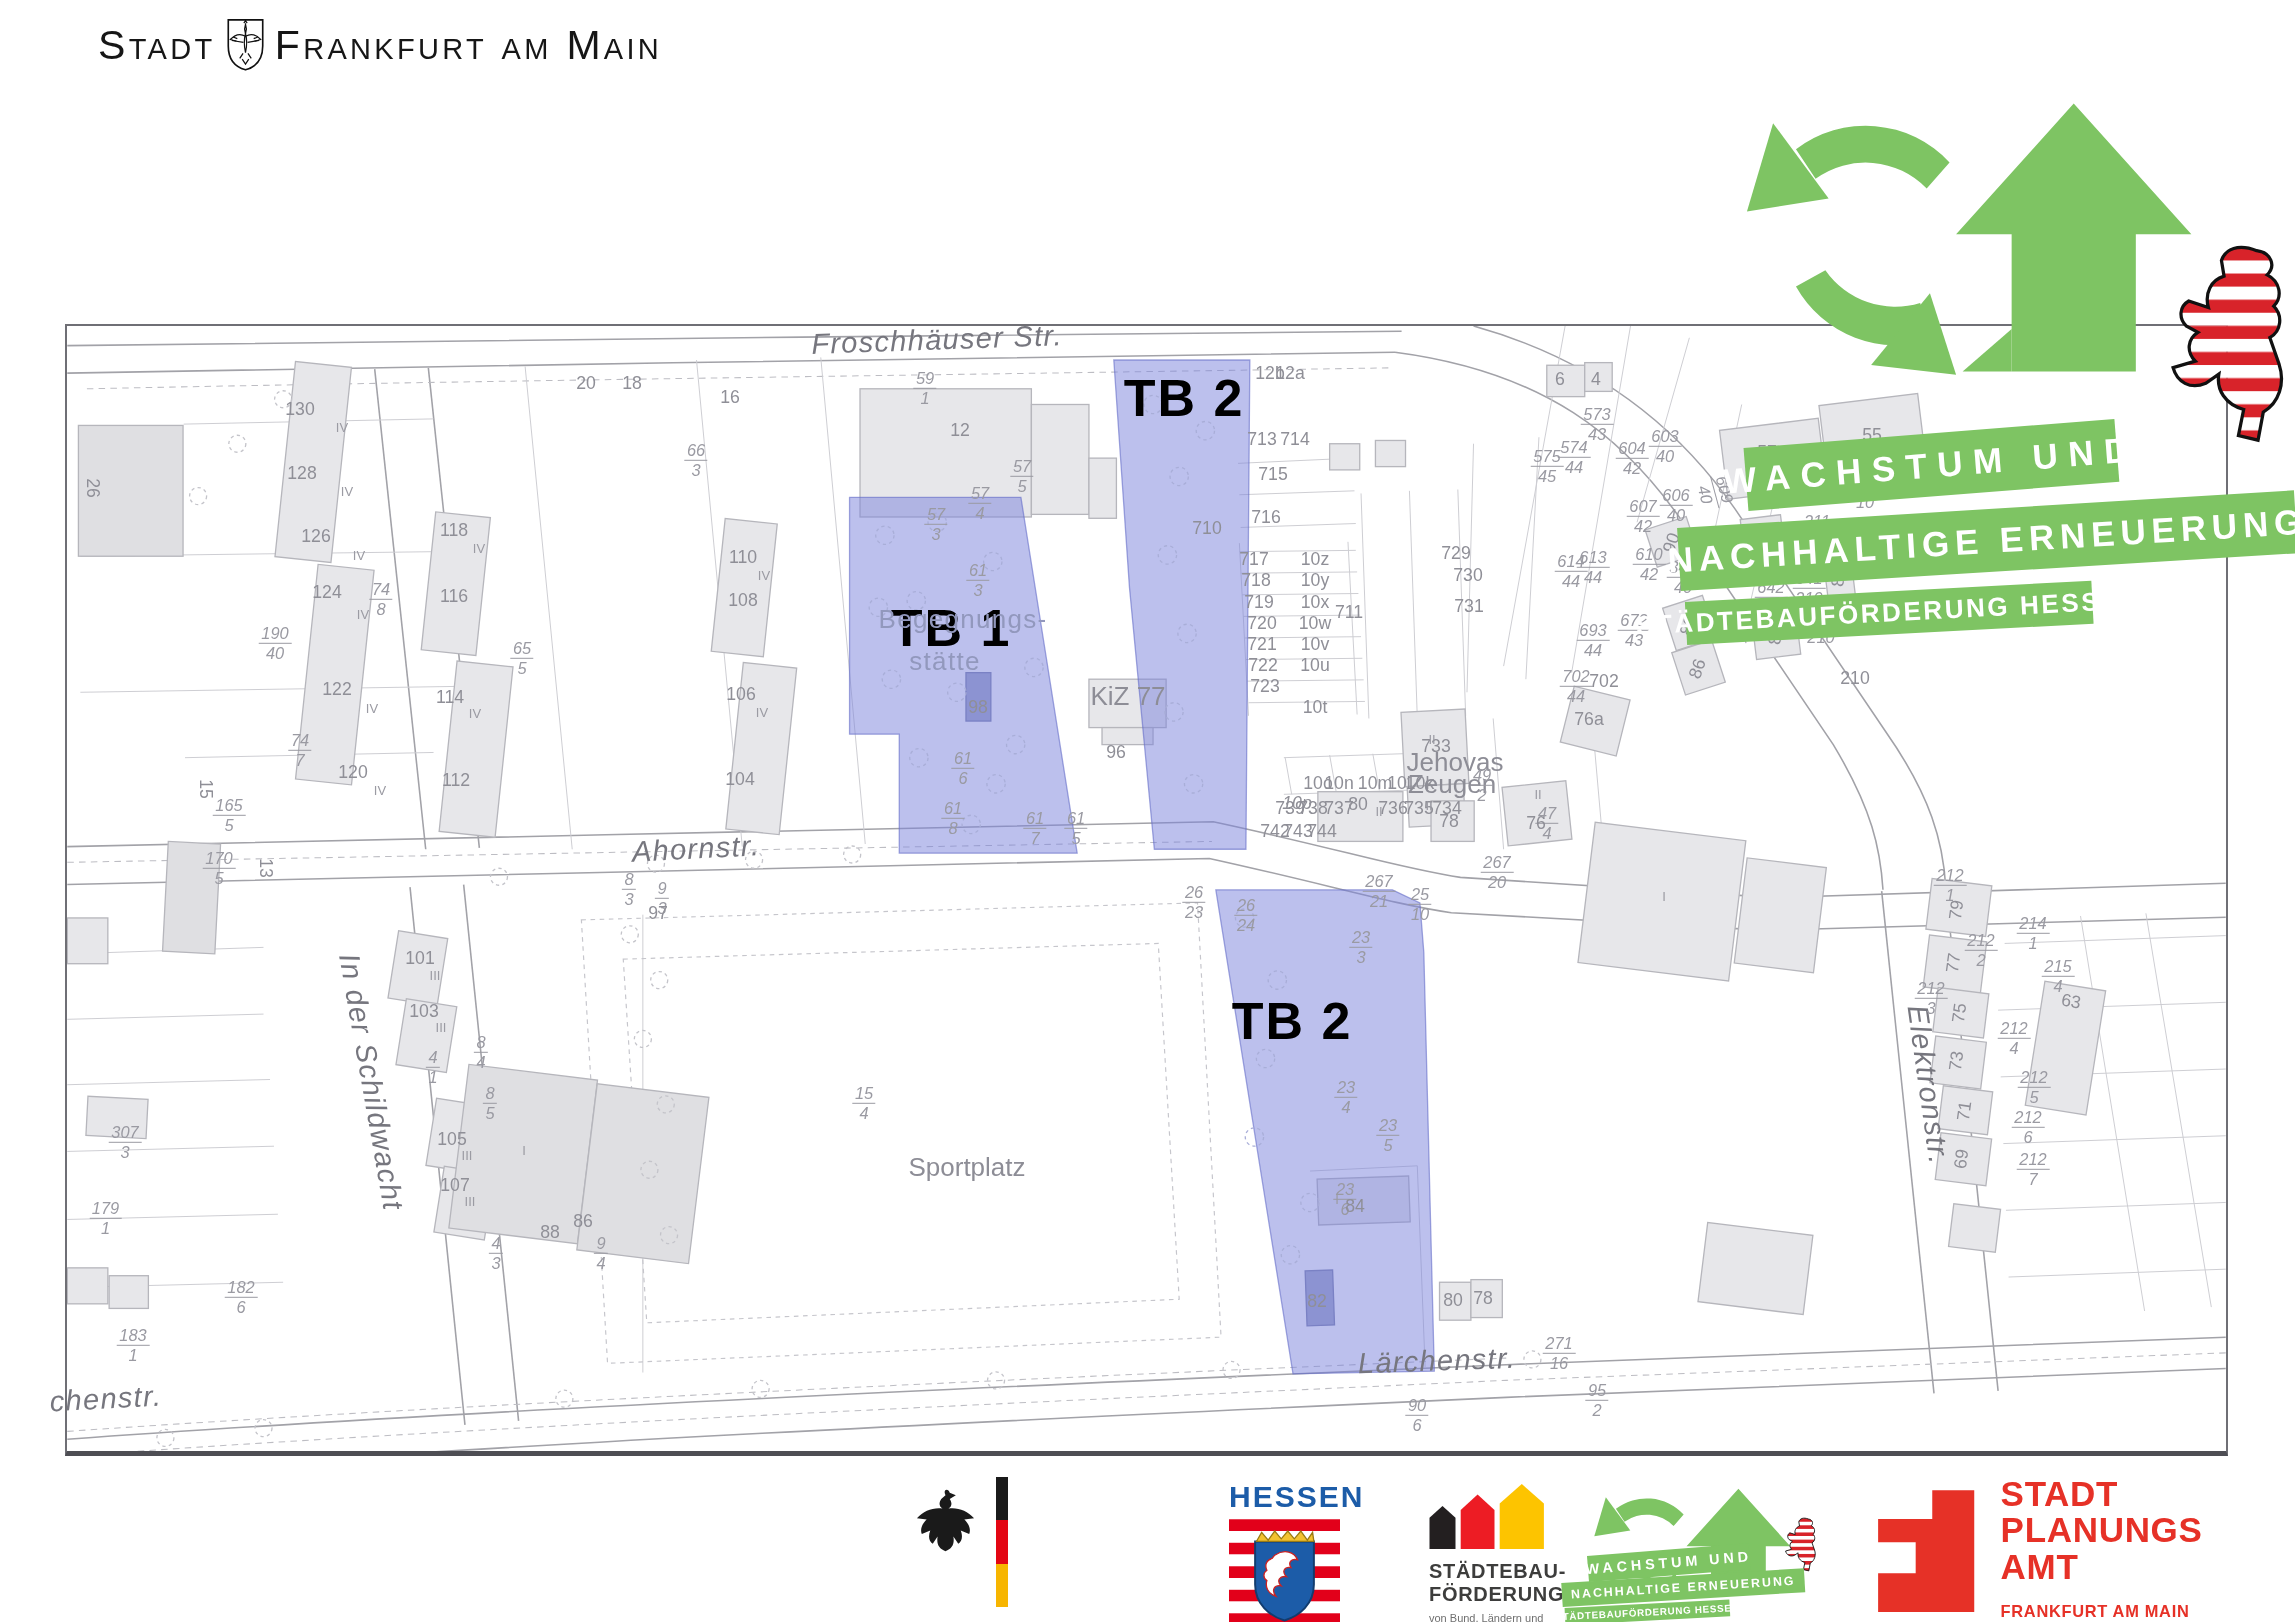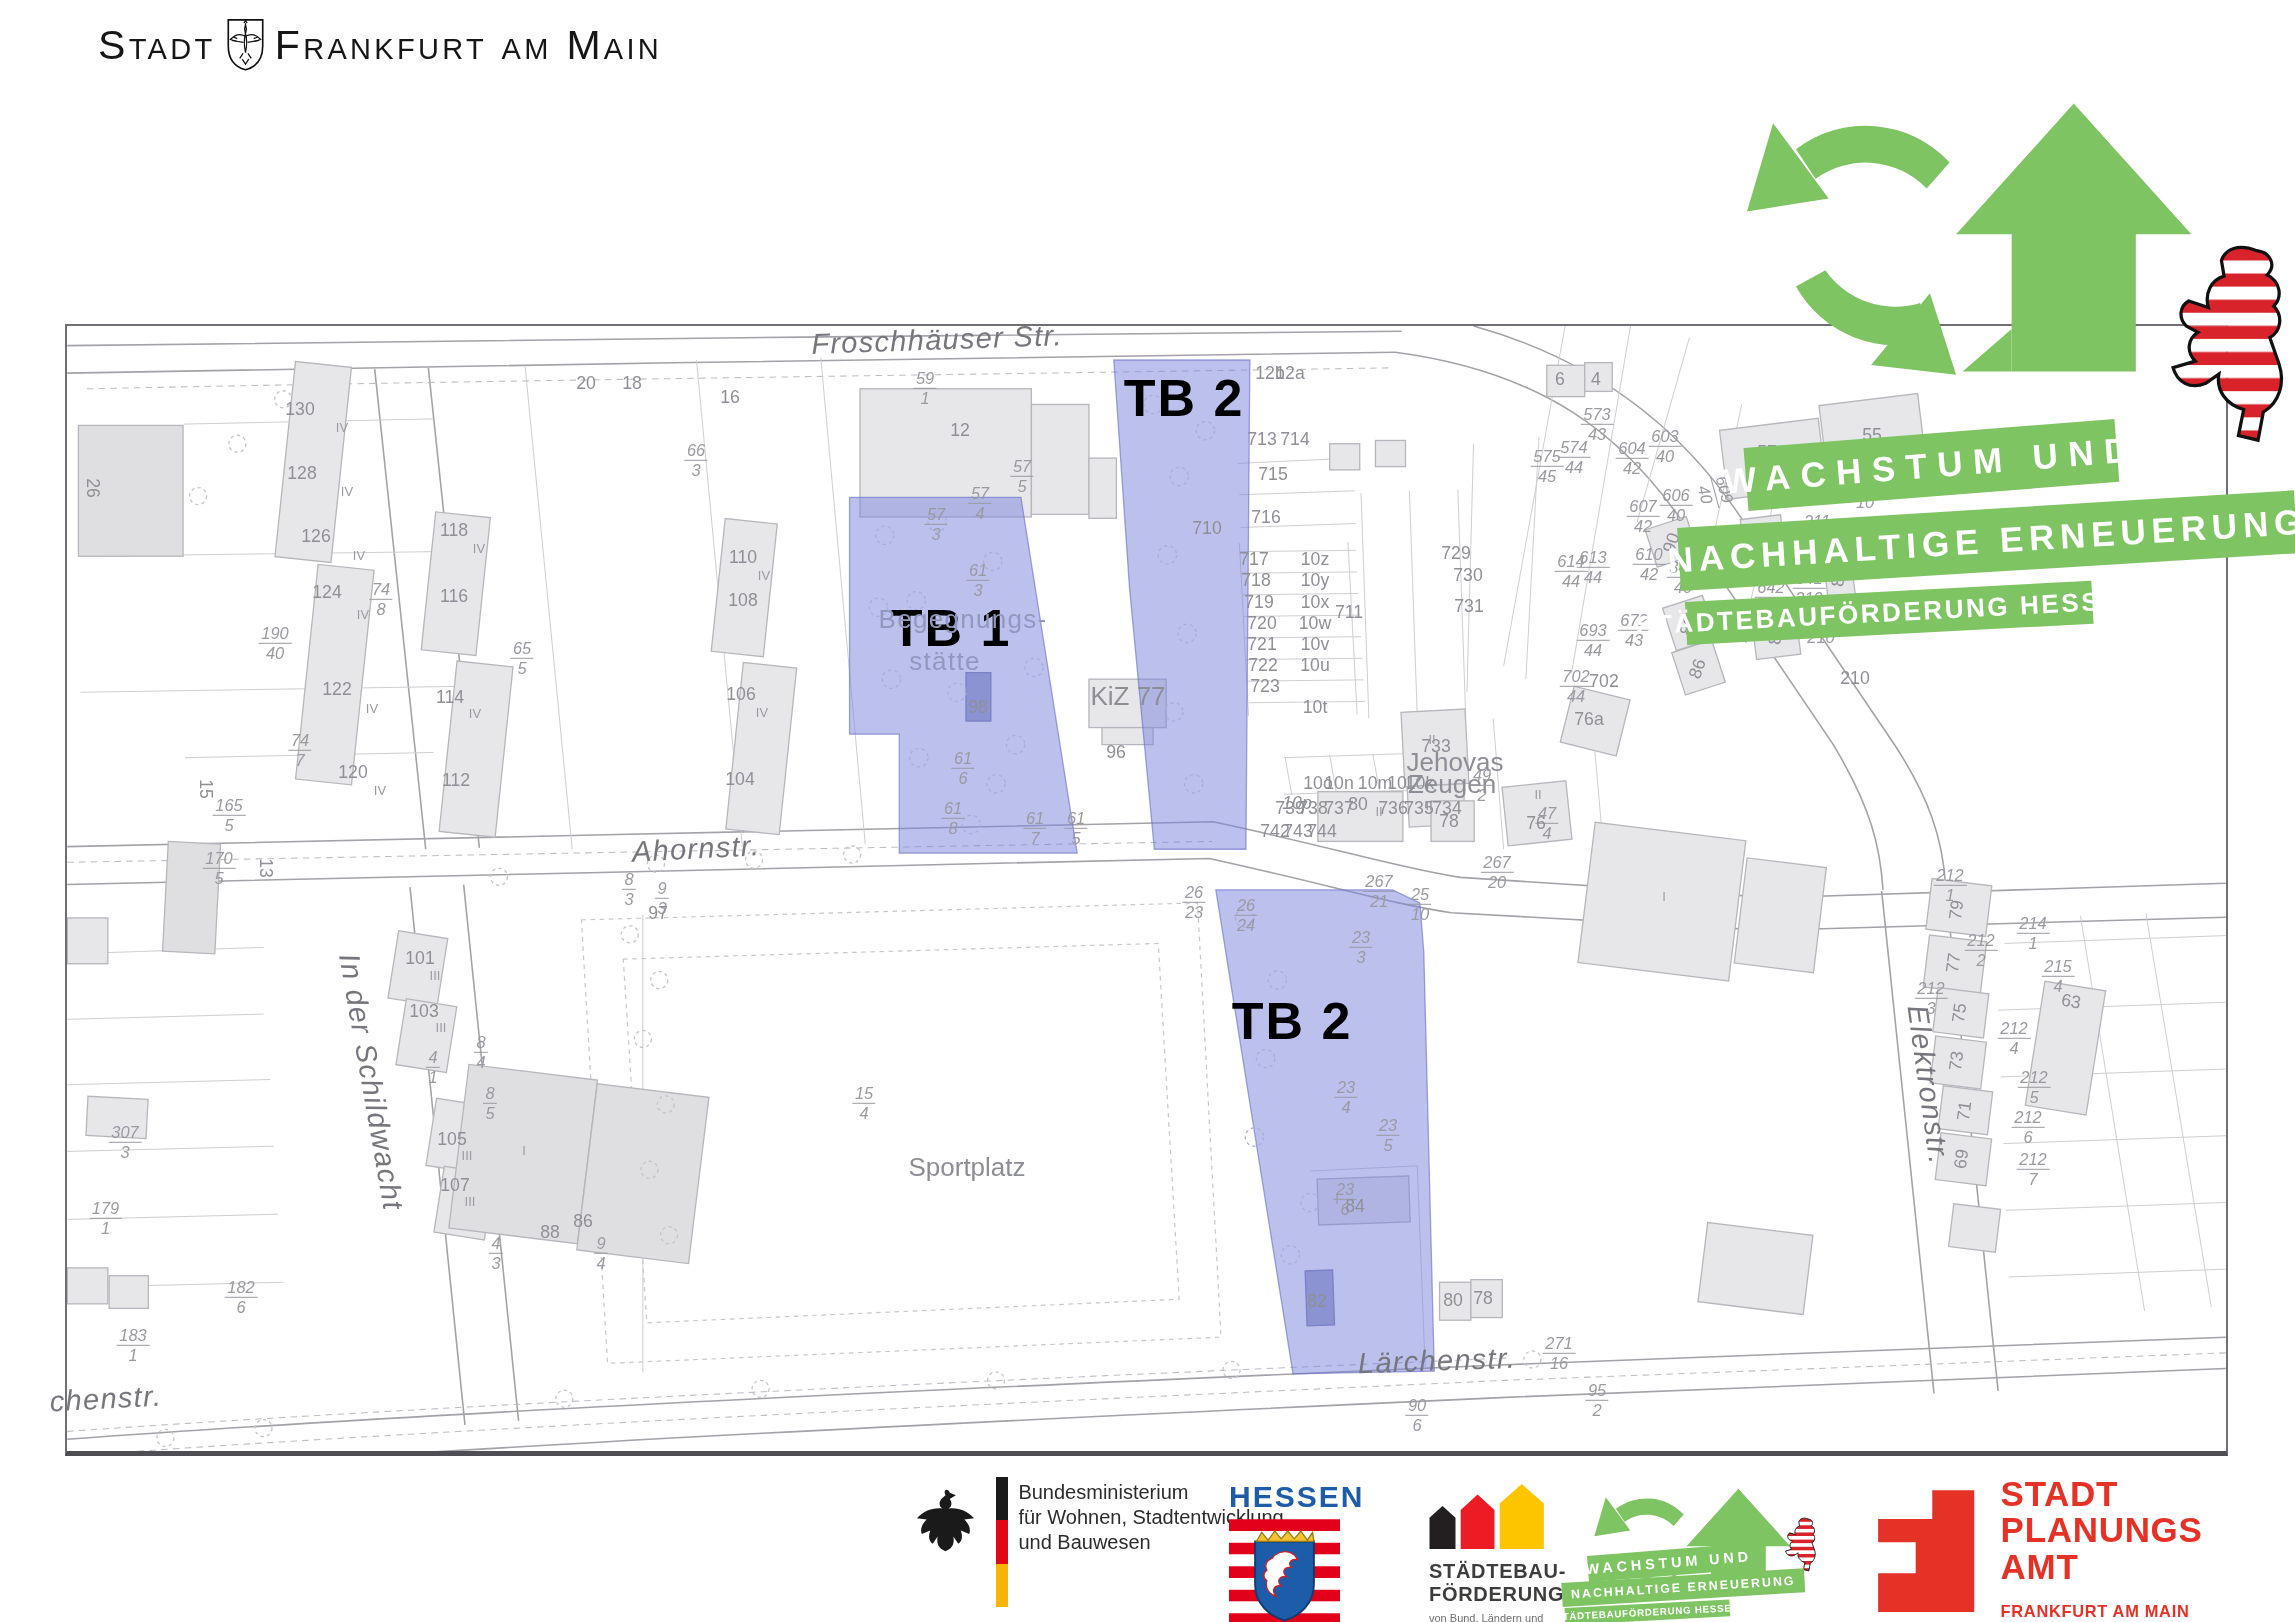--- a/index.html
+++ b/index.html
@@ -749,25 +749,20 @@
     <span>
       <svg width="79" height="79" viewBox="0 0 130 130">
         <path fill="#1a1a1a" d="M65,30 C60,20 70,18 72,26 L82,30 L72,36 C76,42 76,48 70,52 C86,50 101,56 112,68 L96,70 C104,78 107,86 104,94 L90,88 C94,98 92,106 86,110 L78,98 C80,110 76,118 65,122 C54,118 50,110 52,98 L44,110 C38,106 36,98 40,88 L26,94 C23,86 26,78 34,70 L18,68 C29,56 44,50 60,52 C54,48 54,42 58,36 Z"></path>
       </svg>
     </span>
     <div class="stripe">
       <div style="background:#1a1a1a"></div>
         <div style="background:#e30613"></div>
         <div style="background:#f7b500"></div>
     </div>
-    <div class="txt">
-      <div>Bundesministerium</div>
-      <div>für Wohnen, Stadtentwicklung</div>
-      <div>und Bauwesen</div>
-    </div>
   </div>
 
   <div id="f-hessen" class="flogo">
     <div class="hname">HESSEN</div>
     <span>
       <svg width="111" height="105" viewBox="0 0 170 160">
         <g>
           <rect x="0" y="0" width="170" height="18" fill="#e2001a"></rect>
             <rect x="0" y="18" width="170" height="18" fill="#fff"></rect>
           <rect x="0" y="36" width="170" height="18" fill="#e2001a"></rect>

